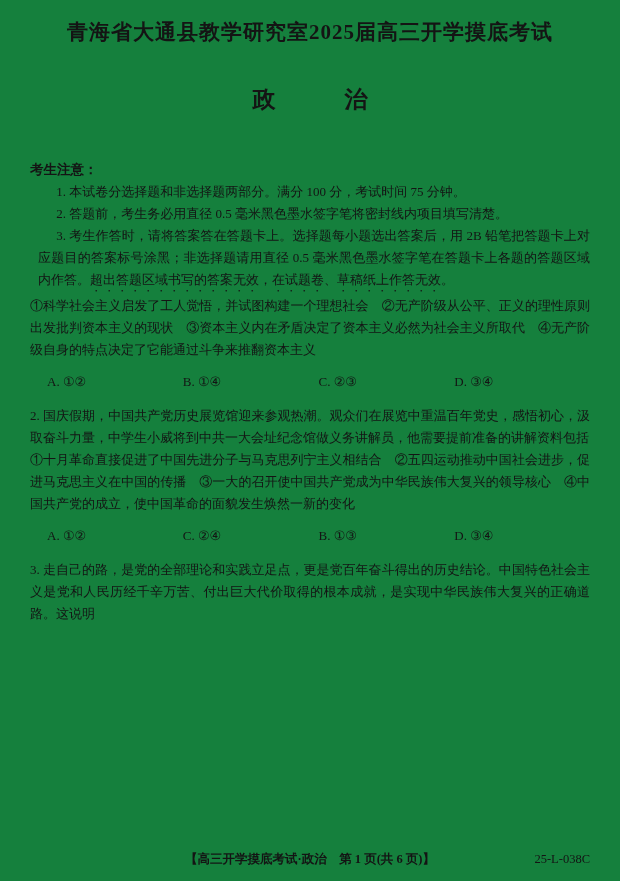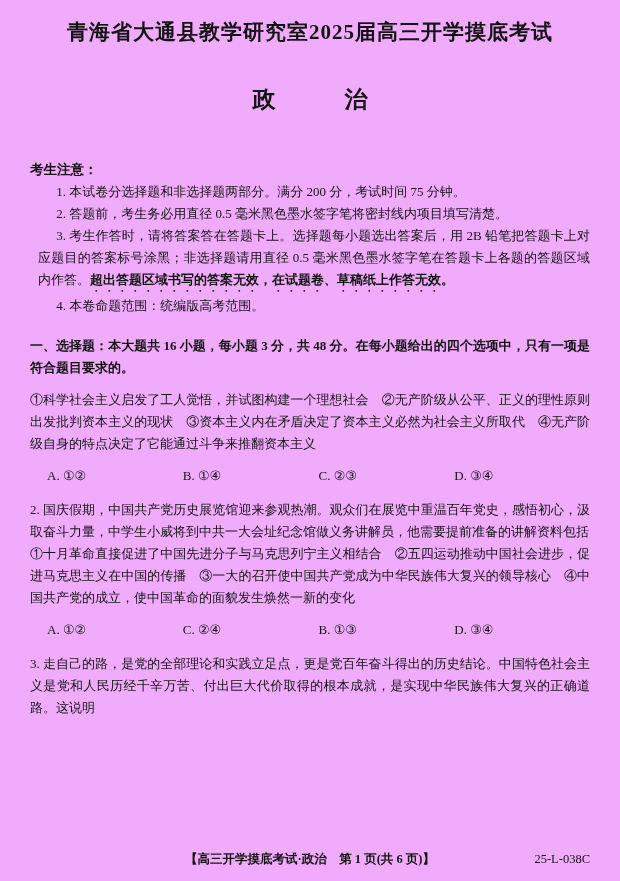--- a/index.html
+++ b/index.html
@@ -5,21 +5,21 @@
   html, body {
     margin: 0;
     padding: 0;
     background: #e8e8e6;
   }
   .page {
     position: relative;
     width: 620px;
     height: 881px;
     margin: 0 auto;
-    background: #f0abfc;
+    background: #15803d;
     color: #141414;
     font-family: "Liberation Serif", "DejaVu Serif", serif;
     box-sizing: border-box;
     padding: 16px 30px 12px 30px;
     display: flex;
     flex-direction: column;
     overflow: hidden;
   }
   .title {
     margin: 2px 0 0 0;
@@ -46,21 +46,21 @@
     font-size: 13.5px;
     line-height: 22px;
   }
   .notice-items {
     padding-left: 8px;
   }
   .notice-items p {
     text-indent: 1.4em;
   }
   .em-dots {
-    font-weight: bold;
+    font-weight: normal;
     -webkit-text-emphasis: filled dot;
     -webkit-text-emphasis-position: under;
     text-emphasis: filled dot;
     text-emphasis-position: under right;
   }
   .section-heading {
     font-weight: bold;
     margin-top: 18px;
     margin-bottom: 10px;
   }
@@ -102,28 +102,26 @@
 
 <div class="page">
 
   <h1 class="title">青海省大通县教学研究室2025届高三开学摸底考试</h1>
 
   <div class="subject">政　　　治</div>
 
   <div class="notice">
     <div class="notice-heading">考生注意：</div>
     <div class="notice-items">
-      <p><span>1. 本试卷分选择题和非选择题两部分。满分 200 分，考试时间 75 分钟。</span></p>
+      <p><span>1. 本试卷分选择题和非选择题两部分。满分 100 分，考试时间 75 分钟。</span></p>
       <p><span>2. 答题前，考生务必用直径 0.5 毫米黑色墨水签字笔将密封线内项目填写清楚。</span></p>
       <p><span>3. 考生作答时，请将答案答在答题卡上。选择题每小题选出答案后，用 2B 铅笔把答题卡上对应题目的答案标号涂黑；非选择题请用直径 0.5 毫米黑色墨水签字笔在答题卡上各题的答题区域内作答。</span><span class="em-dots">超出答题区域书写的答案无效，在试题卷、草稿纸上作答无效。</span></p>
-      <p><span>4. 本卷命题范围：统编版高考范围。</span></p>
     </div>
   </div>
 
-  <p class="section-heading">一、选择题：本大题共 16 小题，每小题 3 分，共 48 分。在每小题给出的四个选项中，只有一项是符合题目要求的。</p>
 
   <div class="question">
     <p>①科学社会主义启发了工人觉悟，并试图构建一个理想社会　②无产阶级从公平、正义的理性原则出发批判资本主义的现状　③资本主义内在矛盾决定了资本主义必然为社会主义所取代　④无产阶级自身的特点决定了它能通过斗争来推翻资本主义</p>
     <div class="choices">
       <span class="choice">A. ①②</span>
       <span class="choice">B. ①④</span>
       <span class="choice">C. ②③</span>
       <span class="choice">D. ③④</span>
     </div>
   </div>

